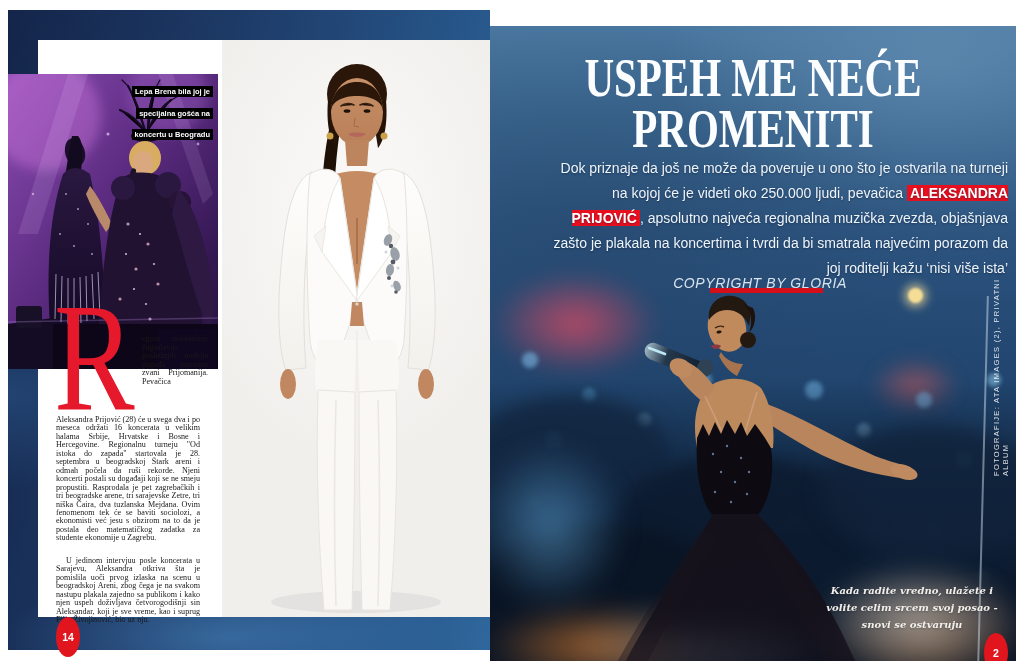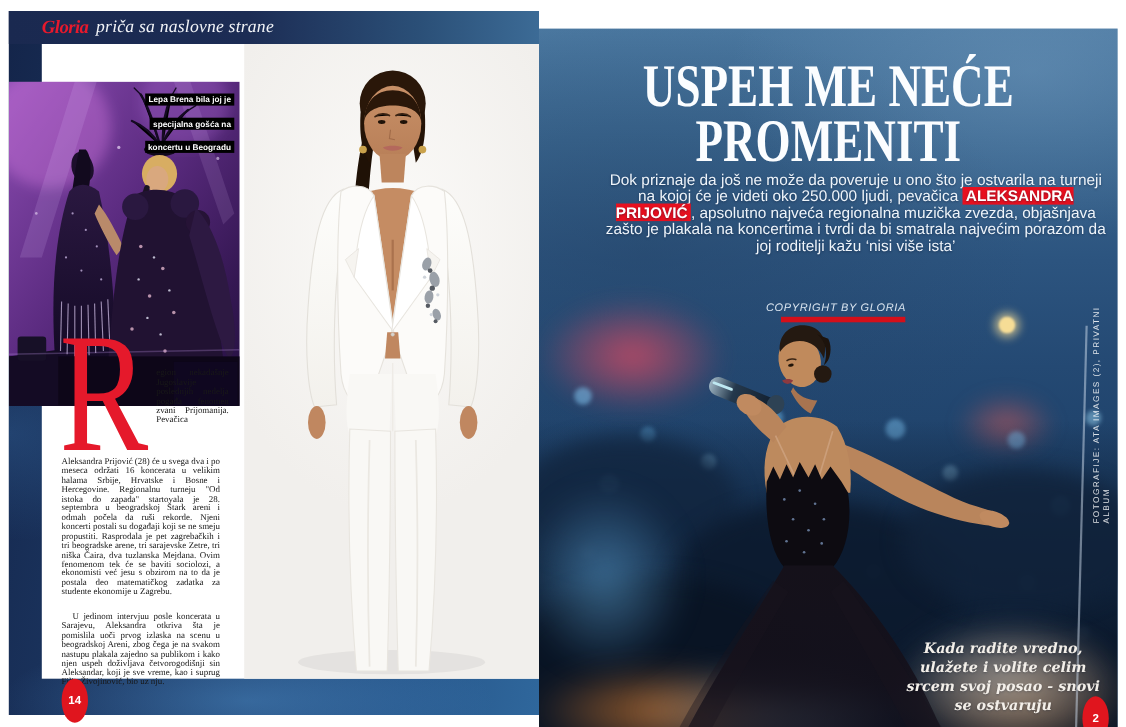--- a/index.html
+++ b/index.html
@@ -91,48 +91,44 @@
         440px 500px 0 4px rgba(150,205,240,.35),490px 545px 0 3px rgba(170,215,245,.35),
         130px 520px 0 3px rgba(140,200,238,.35), 200px 555px 0 4px rgba(120,185,230,.3);}
   .micstand{left:492px;top:270px;width:2px;height:370px;background:rgba(205,220,235,.5);
       transform:rotate(1.5deg);}
   .singer-svg{position:absolute;left:95px;top:250px;z-index:2;}
 
   .headline{position:absolute;left:0;right:0;top:26px;text-align:center;z-index:3;
       font-family:"Liberation Serif",serif;font-weight:700;color:#fbfdff;
       font-size:50px;line-height:46px;transform:scale(.82,1.1);transform-origin:center top;
       letter-spacing:0;}
-  .intro{position:absolute;left:14px;right:8px;top:130px;z-index:3;text-align:center;
-      font-size:14px;line-height:15px;color:#eef4fa;
+  .intro{position:absolute;left:14px;right:8px;top:130px;z-index:3;text-align:right;
+      font-size:14px;line-height:25px;color:#eef4fa;
       text-shadow:0 1px 2px rgba(8,25,50,.45);margin-left:44px;}
   .hl{background:#e8101f;color:#fff;font-weight:700;padding:0 3px;}
   .byline{position:absolute;left:14px;right:0px;top:238px;text-align:center;z-index:3;
       font-size:8.5px;letter-spacing:.6px;color:#e6edf4;}
   .byline .name{font-weight:700;color:#fff;}
   .copyright{position:absolute;left:14px;right:0px;top:249px;text-align:center;z-index:3;
-      font-size:10px;font-style:italic;letter-spacing:.6px;color:#d9e4ef;}
+      font-size:14px;font-style:italic;letter-spacing:.6px;color:#d9e4ef;}
   .redbar{position:absolute;left:220px;top:262px;width:113px;height:5px;background:#d40f1a;z-index:3;}
   .credit{position:absolute;right:6px;top:220px;height:230px;z-index:3;
       writing-mode:vertical-rl;transform:rotate(180deg);
       font-size:7.5px;letter-spacing:1.3px;color:rgba(255,255,255,.85);}
   .quote{position:absolute;left:332px;top:556px;width:180px;z-index:3;text-align:center;
       font-family:"DejaVu Serif","Liberation Serif",serif;font-style:italic;font-weight:700;
-      font-size:13px;line-height:17px;color:#f3efe9;text-shadow:0 1px 2px rgba(20,30,45,.3);}
+      font-size:10px;line-height:17px;color:#f3efe9;text-shadow:0 1px 2px rgba(20,30,45,.3);}
 </style>
 </head>
 <body>
 
 <div class="stage">
   <div class="spread">
 
     <div class="left-page">
-      <div class="topbar">
-        <span class="brand">Gloria</span>
-        <span class="strap">priča sa naslovne strane</span>
-      </div>
       <div class="paper"></div>
 
       <div class="duet-photo">
         <svg width="210" height="295" viewBox="0 0 210 295">
           <defs>
             <linearGradient id="pg" x1="0" y1="0" x2="1" y2="1">
               <stop offset="0" stop-color="#8a4bb0"></stop>
                 <stop offset=".45" stop-color="#5b2b80"></stop>
               <stop offset=".8" stop-color="#341752"></stop>
                 <stop offset="1" stop-color="#241040"></stop>

